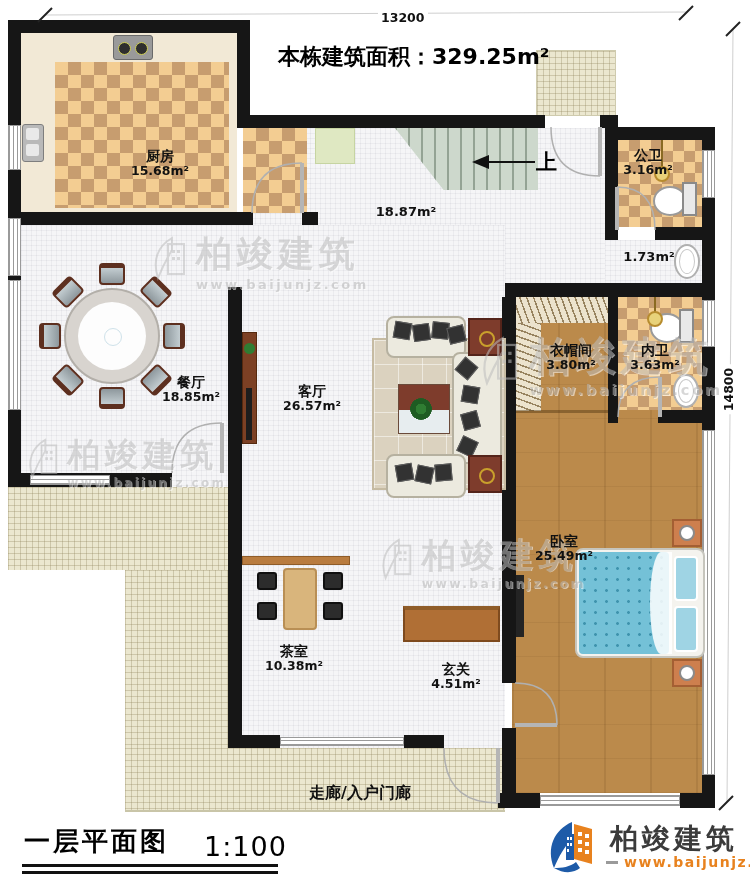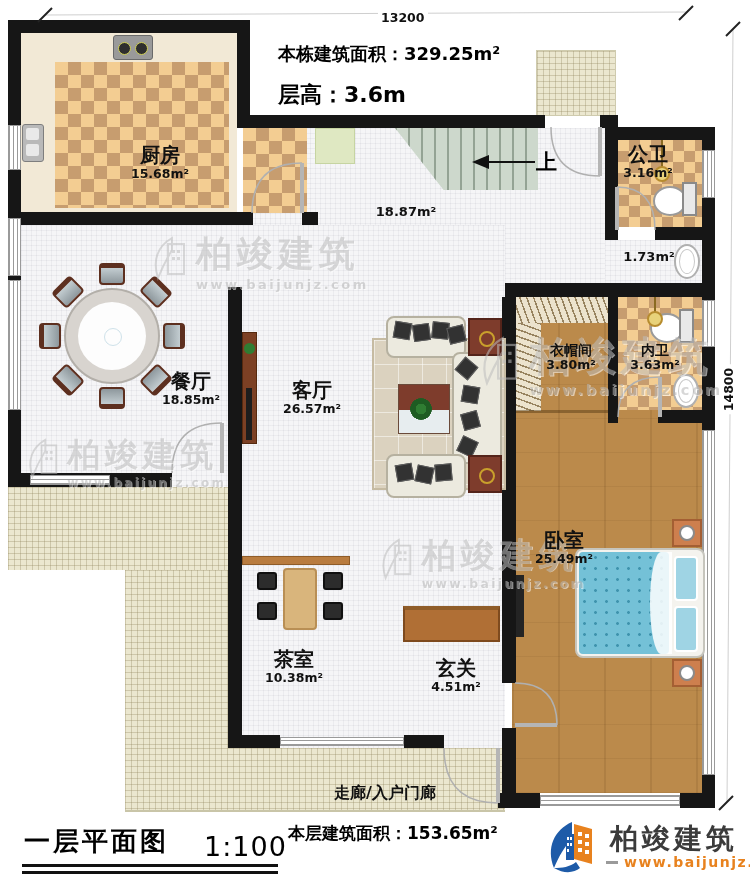--- a/index.html
+++ b/index.html
@@ -29,21 +29,21 @@
   .hatch.v{background-image:repeating-linear-gradient(20deg,transparent 0 5px,#97835f 5px 6.5px);}
   .wall{background:#161616;}
   .window{background:#fff;border:1px solid #9a9a9a;box-sizing:border-box;}
   .window.v{background-image:repeating-linear-gradient(90deg,#9a9a9a 0 1px,transparent 1px 4px);}
   .window.h{background-image:repeating-linear-gradient(0deg,#9a9a9a 0 1px,transparent 1px 4px);}
   .stairs{background:#cdd8cc;
     background-image:repeating-linear-gradient(90deg,#94a394 0 2px,transparent 2px 13px);
     clip-path:polygon(0 0,100% 0,100% 100%,34% 100%);}
   
   .room-label{position:absolute;transform:translate(-50%,-50%);text-align:center;color:#111;line-height:1.15;white-space:nowrap;}
-  .rname{font-size:20px;font-weight:bold;}
+  .rname{font-size:14px;font-weight:bold;}
   .rarea{font-size:12.5px;font-weight:bold;}
   .area-only{position:absolute;transform:translate(-50%,-50%);font-size:13px;font-weight:bold;color:#111;white-space:nowrap;}
   .dim{position:absolute;font-size:12.5px;font-weight:bold;color:#111;background:#fff;padding:0 3px;}
   
   .sofa{position:absolute;background:#eceadf;border:2px solid #b6b1a0;border-radius:8px;box-sizing:border-box;}
   .pillow{position:absolute;width:15px;height:15px;background:#323232;border:1px solid #5f5f5f;}
   .sidetable{position:absolute;background:#7e3c2c;border:2px solid #54241a;box-sizing:border-box;}
   .sidetable::after{content:"";position:absolute;left:50%;top:50%;width:12px;height:12px;margin:-6px 0 0 -6px;border-radius:50%;border:2px solid #c9a02c;}
   .dchair{position:absolute;width:26px;height:22px;border:2px solid #5d2f1f;border-top-width:5px;border-radius:4px;
     background:linear-gradient(180deg,#c3cdd1,#8e989d);box-sizing:border-box;}
@@ -310,46 +310,40 @@
       <div class="rarea">3.80m²</div>
   </div>
   <div class="room-label" style="left:655px;top:357px;">
     <div class="rname" style="font-size:14px">内卫</div>
       <div class="rarea">3.63m²</div>
   </div>
   <div class="room-label" style="left:564px;top:548px;">
     <div class="rname">卧室</div>
       <div class="rarea">25.49m²</div>
   </div>
-  <div class="room-label" style="left:294px;top:658px;margin-top:9px;">
+  <div class="room-label" style="left:294px;top:658px;">
     <div class="rname">茶室</div>
       <div class="rarea">10.38m²</div>
   </div>
   <div class="room-label" style="left:456px;top:676px;">
     <div class="rname">玄关</div>
       <div class="rarea">4.51m²</div>
   </div>
-  <div class="area-only" style="left:385px;top:793px;font-size:16px;">走廊/入户门廊</div>
+  <div class="area-only" style="left:360px;top:793px;font-size:16px;">走廊/入户门廊</div>
   <div class="up-label" style="left:536px;top:148px;">上</div>
 
   <div class="dim" style="left:342px;top:10px;margin-left:36px;">13200</div>
   <div class="dim" style="left:704px;top:382px;transform:rotate(-90deg);transform-origin:center;">14800</div>
-  <div class="hdr" style="left:278px;top:42px;font-size:18px;">
+  <div class="hdr" style="left:278px;top:42px;font-size:22px;">
     <span>本栋建筑面积：</span><span>329.25m²</span>
-  </div>
-  <div class="hdr" style="left:278px;top:80px;font-size:22px;">
-    <span>层高：</span><span>3.6m</span>
   </div>
 
   <div class="footer-title" style="left:24px;top:824px;">一层平面图</div>
   <div class="footer-scale" style="left:204px;top:831px;">1:100</div>
   <div class="dbl-underline" style="left:22px;top:864px;width:256px;"></div>
-  <div class="footer-area" style="left:288px;top:822px;">
-    <span>本层建筑面积：</span><span>153.65m²</span>
-  </div>
   <svg class="abs" style="left:544px;top:818px;" width="60" height="58" viewBox="0 0 60 58">
     <path d="M28 4 C 10 12 2 30 10 50 C 15 38 20 30 28 20 Z" fill="#1e5ba8"></path>
     <path d="M10 50 C 20 56 30 55 36 50 L 32 44 C 26 49 18 50 10 50 Z" fill="#1e5ba8"></path>
     <rect x="22" y="16" width="8" height="26" fill="#1e5ba8"></rect>
     <polygon points="30,6 48,11 48,46 30,41" fill="#e8821e"></polygon>
     <path d="M34 14h4v4h-4zM41 16h4v4h-4zM34 22h4v4h-4zM41 24h4v4h-4zM34 30h4v4h-4zM41 32h4v4h-4z" fill="#fff"></path>
     <path d="M23 19h2v3h-2zM26 19h2v3h-2zM23 25h2v3h-2zM26 25h2v3h-2zM23 31h2v3h-2z" fill="#fff"></path>
   </svg>
   <div class="brand-name" style="left:610px;top:820px;">柏竣建筑</div>
   <div class="brand-url" style="left:606px;top:854px;">

